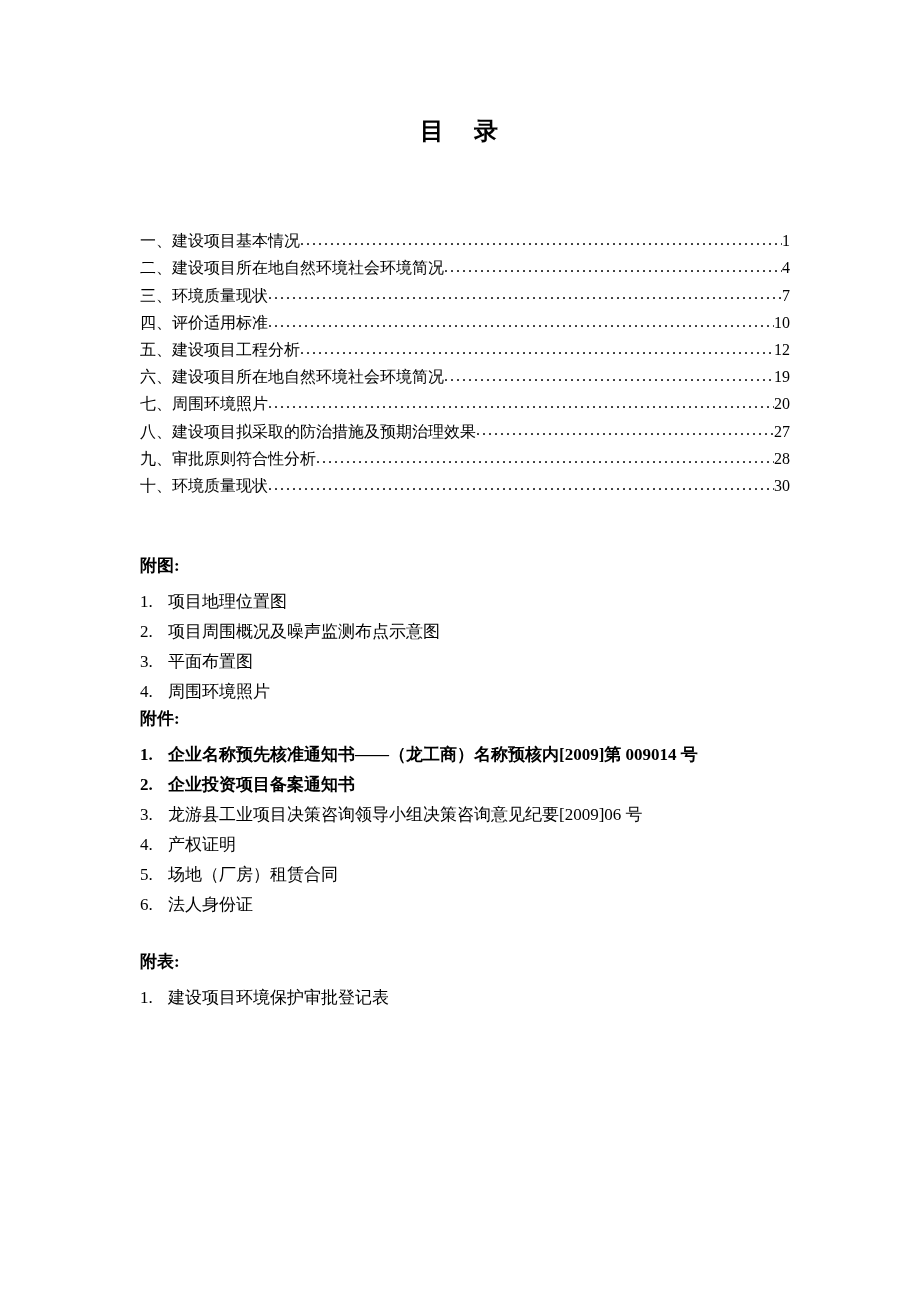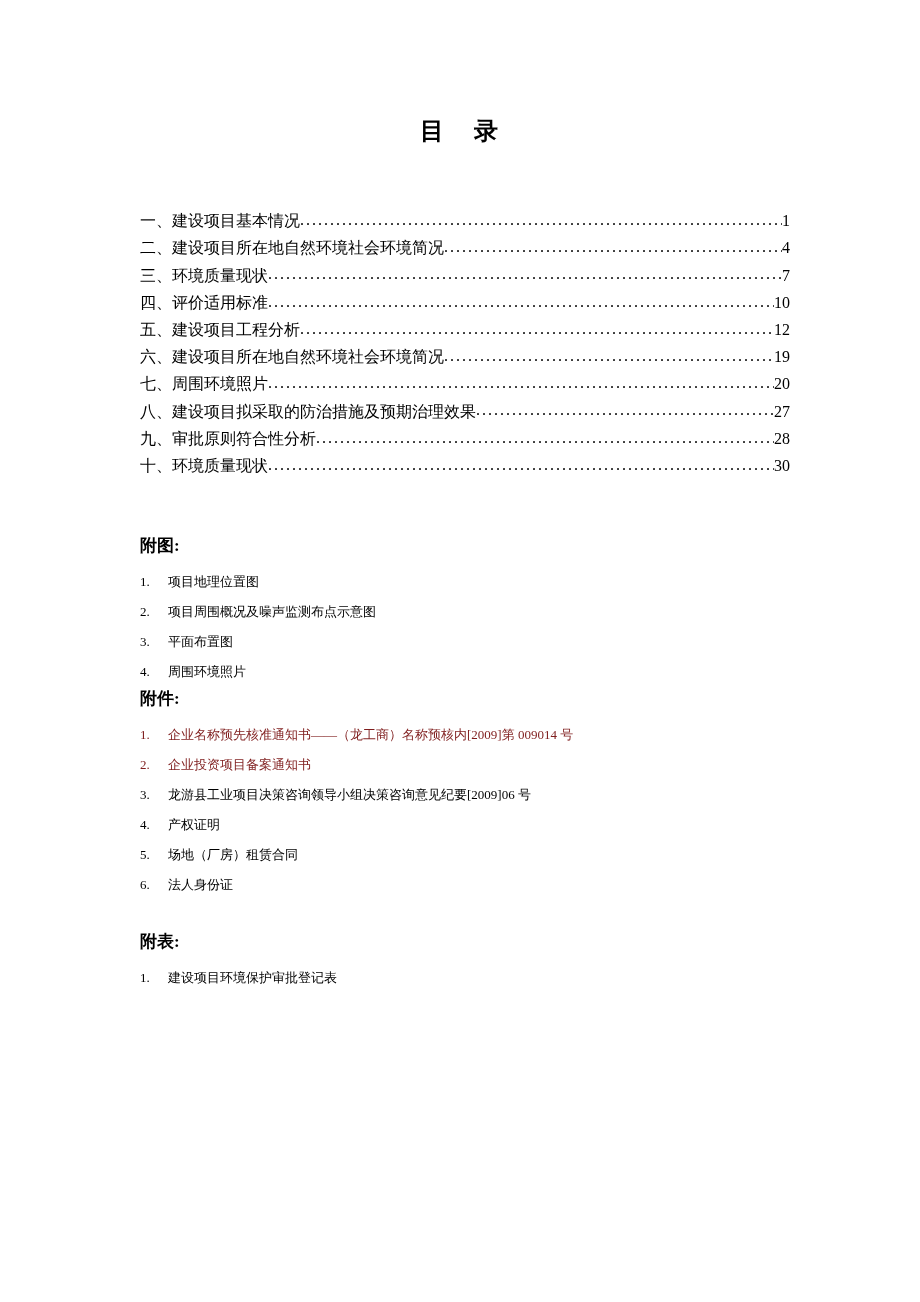--- a/index.html
+++ b/index.html
@@ -13,21 +13,21 @@
       background: #ffffff;
       font-family: "SimSun", "宋体", serif;
       color: #000000;
       padding: 115px 130px 0 140px;
     }
     .title {
       text-align: center;
       font-size: 24px;
       font-weight: bold;
       letter-spacing: 12px;
-      margin-bottom: 60px;
+      margin-bottom: 80px;
     }
     .toc {
       margin-bottom: 55px;
     }
     .toc-item {
       display: flex;
       align-items: baseline;
       font-size: 16px;
       line-height: 26px;
       white-space: nowrap;
@@ -50,29 +50,30 @@
     }
     .toc-page {
       flex-shrink: 0;
     }
     .section-title {
       font-size: 17px;
       font-weight: bold;
       margin-bottom: 10px;
     }
     .list-item {
-      font-size: 13px;
+      font-size: 17px;
       line-height: 30px;
     }
     .list-num {
       display: inline-block;
       width: 28px;
     }
     .red {
-      color: #7f1d1d;
+      color: #000000;
+      font-weight: bold;
     }
     .section-spacer {
       height: 30px;
     }
   </style>
 </head>
 <body>
 
 <div class="title">目  录</div>
 

